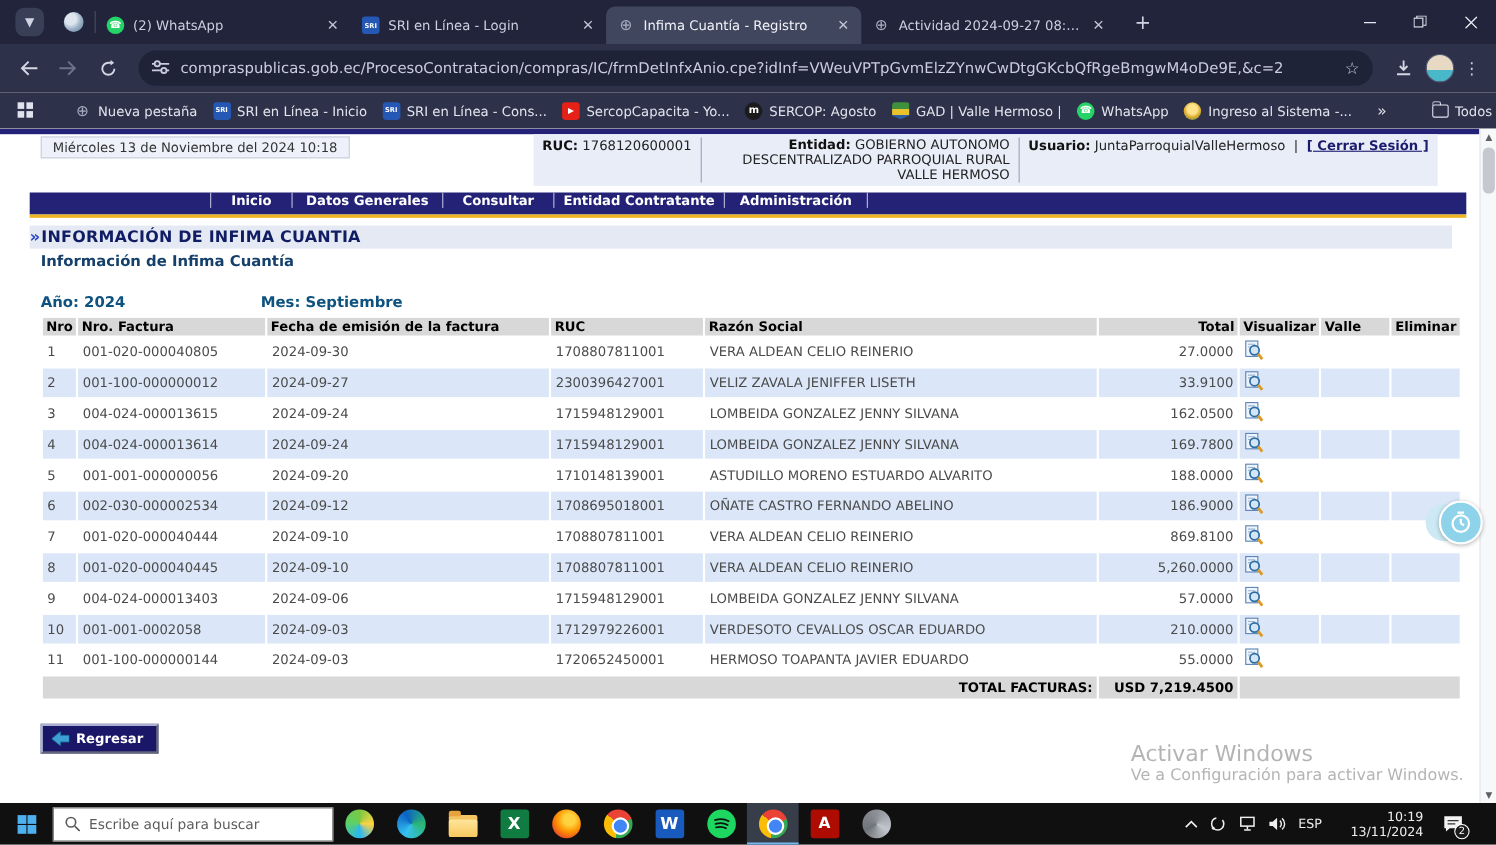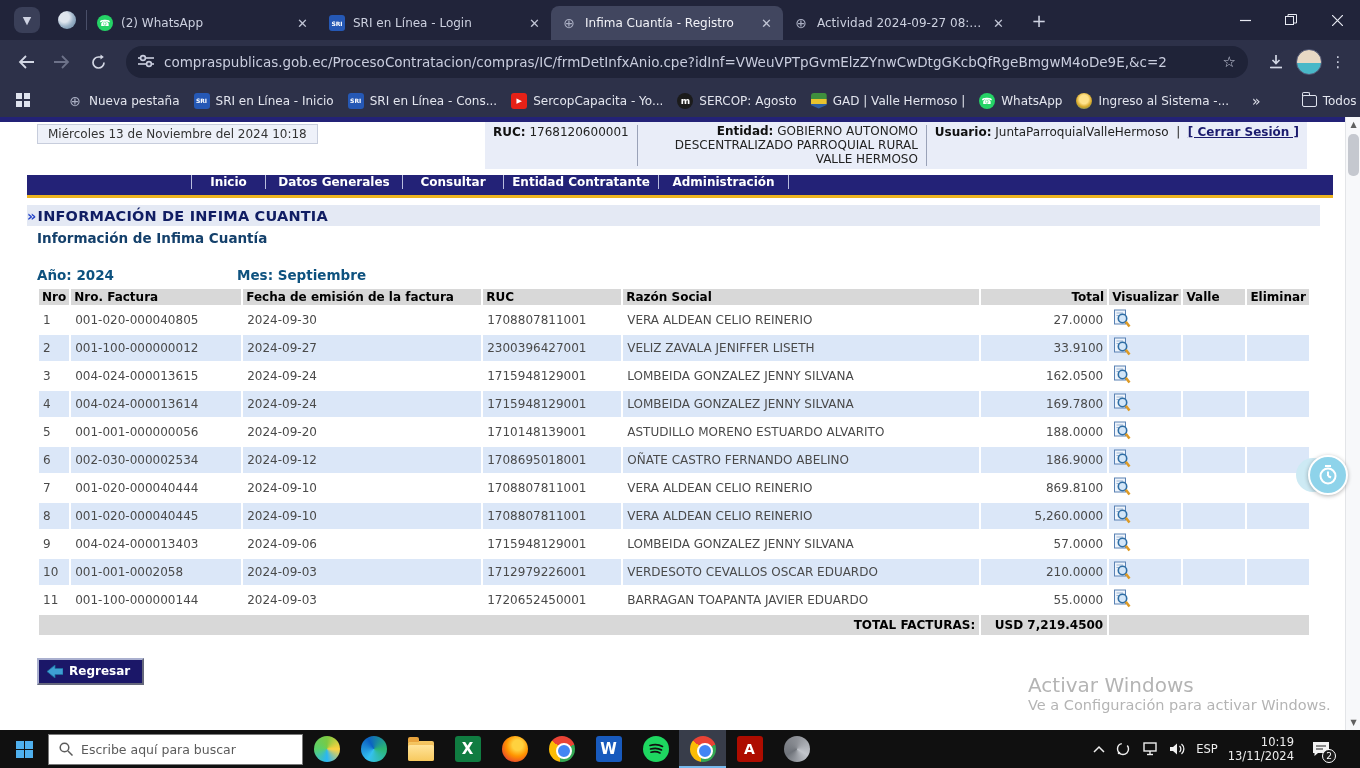--- a/index.html
+++ b/index.html
@@ -90,21 +90,21 @@
   .filter-mes  { position:absolute; left:237px; top:150px; font-size:13.5px; font-weight:bold; color:#0e527f; }
 
   table.data { position:absolute; left:37px; top:170px; border-collapse:separate; border-spacing:2px; }
   table.data th { background:#d8d8d8; font-size:12px; font-weight:bold; color:#000; text-align:left;
     padding:1px 3px; height:16px; white-space:nowrap; }
   table.data td { font-size:12px; color:#4a4a4a; padding:2px 4px; height:24px; white-space:nowrap; }
   tr.odd td { background:#fff; }
   tr.even td { background:#dbe7f8; }
   td.c-total, th.c-total { text-align:right; }
   table.data th.c-total { text-align:right; }
-  .c-nro{width:24px;} .c-fact{width:170px;} .c-fecha{width:238px;margin-left:20px;} .c-ruc{width:138px;}
+  .c-nro{width:24px;} .c-fact{width:170px;} .c-fecha{width:256px;margin-left:20px;} .c-ruc{width:138px;}
   .c-razon{width:356px;} .c-total{width:126px;} .c-vis{width:62px;} .c-edit{width:62px;} .c-del{width:62px;}
   td.c-vis { text-align:left; padding-left:8px; }
   .vis-icon { cursor:pointer; display:inline-block; vertical-align:middle; }
   tr.total-row td { background:#d8d8d8; font-weight:bold; color:#000; height:20px; }
   tr.total-row .tlabel { text-align:right; }
   tr.total-row .tvalue { text-align:right; }
 
   .regresar { position:absolute; left:37px; top:541px; background:#1b1768; border:2px outset #aab0cf;
     color:#fff; font-size:12px; font-weight:bold; padding:4px 12px 5px 8px; display:flex; align-items:center; gap:6px; cursor:pointer; }
 
@@ -145,21 +145,21 @@
   .tb-firefox { border-radius:50%; background:radial-gradient(circle at 60% 35%,#ffd23f 0 22%,#ff9500 48%,#e8452c 80%); }
   .tb-chrome { border-radius:50%; background:conic-gradient(from -50deg,#ea4335 0 120deg,#34a853 120deg 240deg,#fbbc05 240deg 360deg); position:relative; }
   .tb-chrome::after { content:""; position:absolute; left:7px; top:7px; width:12px; height:12px; border-radius:50%; background:#4285f4; border:2px solid #fff; }
   .tb-word { background:#185abd; border-radius:3px; color:#fff; font-weight:bold; font-size:15px; display:flex; align-items:center; justify-content:center; }
   .tb-spotify { border-radius:50%; background:#1ed760; display:flex; align-items:center; justify-content:center; }
   .tb-adobe { background:#ae0c00; border-radius:3px; color:#fff; font-weight:bold; font-size:14px; display:flex; align-items:center; justify-content:center; }
   .tb-grayapp { border-radius:50%; background:conic-gradient(#8d9096,#c3c6cc,#6f737a,#8d9096); }
   .tray { margin-left:auto; display:flex; align-items:center; gap:10px; padding-right:22px; color:#eee; }
   .tray-ic { display:flex; align-items:center; justify-content:center; cursor:pointer; }
   .tray-lang { font-size:11.5px; cursor:pointer; }
-  .tray-clock { font-size:11.5px; text-align:right; line-height:1.25; cursor:pointer; }
+  .tray-clock { font-size:11.5px; text-align:right; line-height:1.25; cursor:pointer;margin-left:16px; }
   .tray-notif { position:relative; width:34px; height:38px; display:flex; align-items:center; justify-content:center; cursor:pointer; }
   .notif-badge { position:absolute; right:2px; bottom:5px; width:14px; height:14px; border-radius:50%;
     background:#1b1b1b; border:1.5px solid #fff; color:#fff; font-size:9px; display:flex; align-items:center; justify-content:center; }
 </style>
 </head>
 <body>
 
 <div class="tabbar">
   <div class="tab-search-btn">▼</div>
   <div class="pinned-tab"></div>
@@ -568,21 +568,21 @@
       </span>
     </td>
     <td class="c-edit"></td>
     <td class="c-del"></td>
   </tr>
         <tr class="odd">
     <td class="c-nro">11</td>
     <td class="c-fact">001-100-000000144</td>
     <td class="c-fecha">2024-09-03</td>
     <td class="c-ruc">1720652450001</td>
-    <td class="c-razon">BARRAGAN TOAPANTA JAVIER EDUARDO</td>
+    <td class="c-razon">HERMOSO TOAPANTA JAVIER EDUARDO</td>
     <td class="c-total">55.0000</td>
     <td class="c-vis">
       <span class="vis-icon">
         <svg width="18" height="19" viewBox="0 0 18 19">
           <rect x="1.5" y="1" width="11" height="14" fill="#eef4fb" stroke="#5a82b4" stroke-width="1"></rect>
           <line x1="3.5" y1="4" x2="10" y2="4" stroke="#9ab4d4" stroke-width="1"></line>
           <line x1="3.5" y1="6.5" x2="10" y2="6.5" stroke="#9ab4d4" stroke-width="1"></line>
           <circle cx="9.5" cy="9.5" r="4.2" fill="#d3e6f8" stroke="#2e6da4" stroke-width="1.6"></circle>
           <line x1="12.8" y1="12.8" x2="16.5" y2="17.5" stroke="#dd9a26" stroke-width="2.6"></line>
         </svg>

